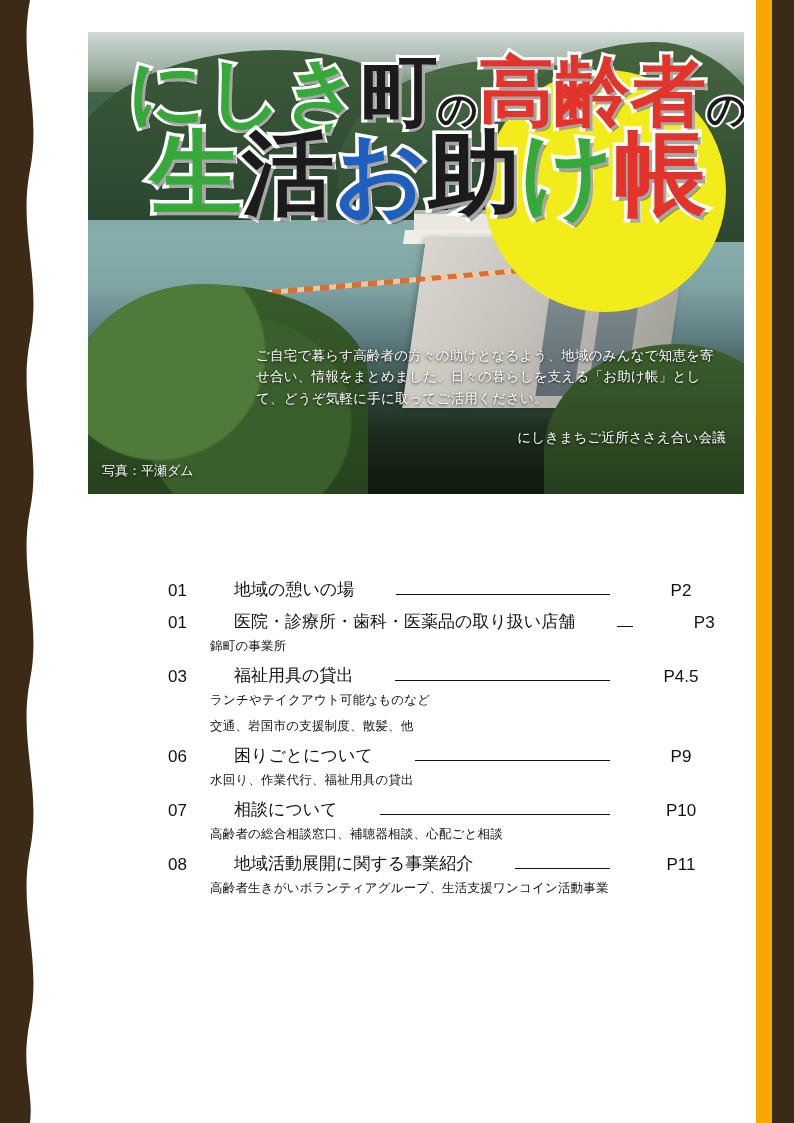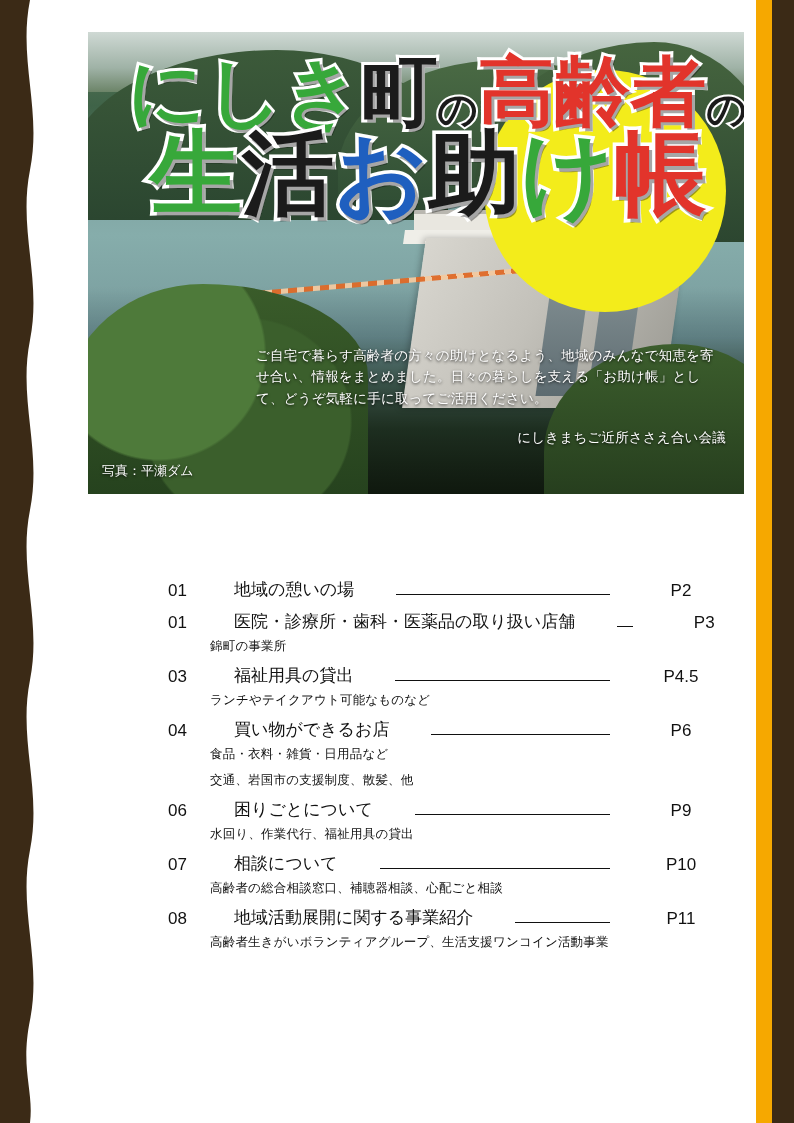--- a/index.html
+++ b/index.html
@@ -433,29 +433,20 @@
     <div class="toc-item">
       <div class="toc-row">
         <span class="toc-num">03</span>
         <span class="toc-label">福祉用具の貸出</span>
         <span class="toc-leader"></span>
         <span class="toc-page">P4.5</span>
       </div>
       <div class="toc-sub">ランチやテイクアウト可能なものなど</div>
     </div>
 
-    <div class="toc-item">
-      <div class="toc-row">
-        <span class="toc-num">04</span>
-        <span class="toc-label">買い物ができるお店</span>
-        <span class="toc-leader"></span>
-        <span class="toc-page">P6</span>
-      </div>
-      <div class="toc-sub">食品・衣料・雑貨・日用品など</div>
-    </div>
 
     <div class="toc-item">
       <div class="toc-sub">交通、岩国市の支援制度、散髪、他</div>
     </div>
 
     <div class="toc-item">
       <div class="toc-row">
         <span class="toc-num">06</span>
         <span class="toc-label">困りごとについて</span>
         <span class="toc-leader"></span>

